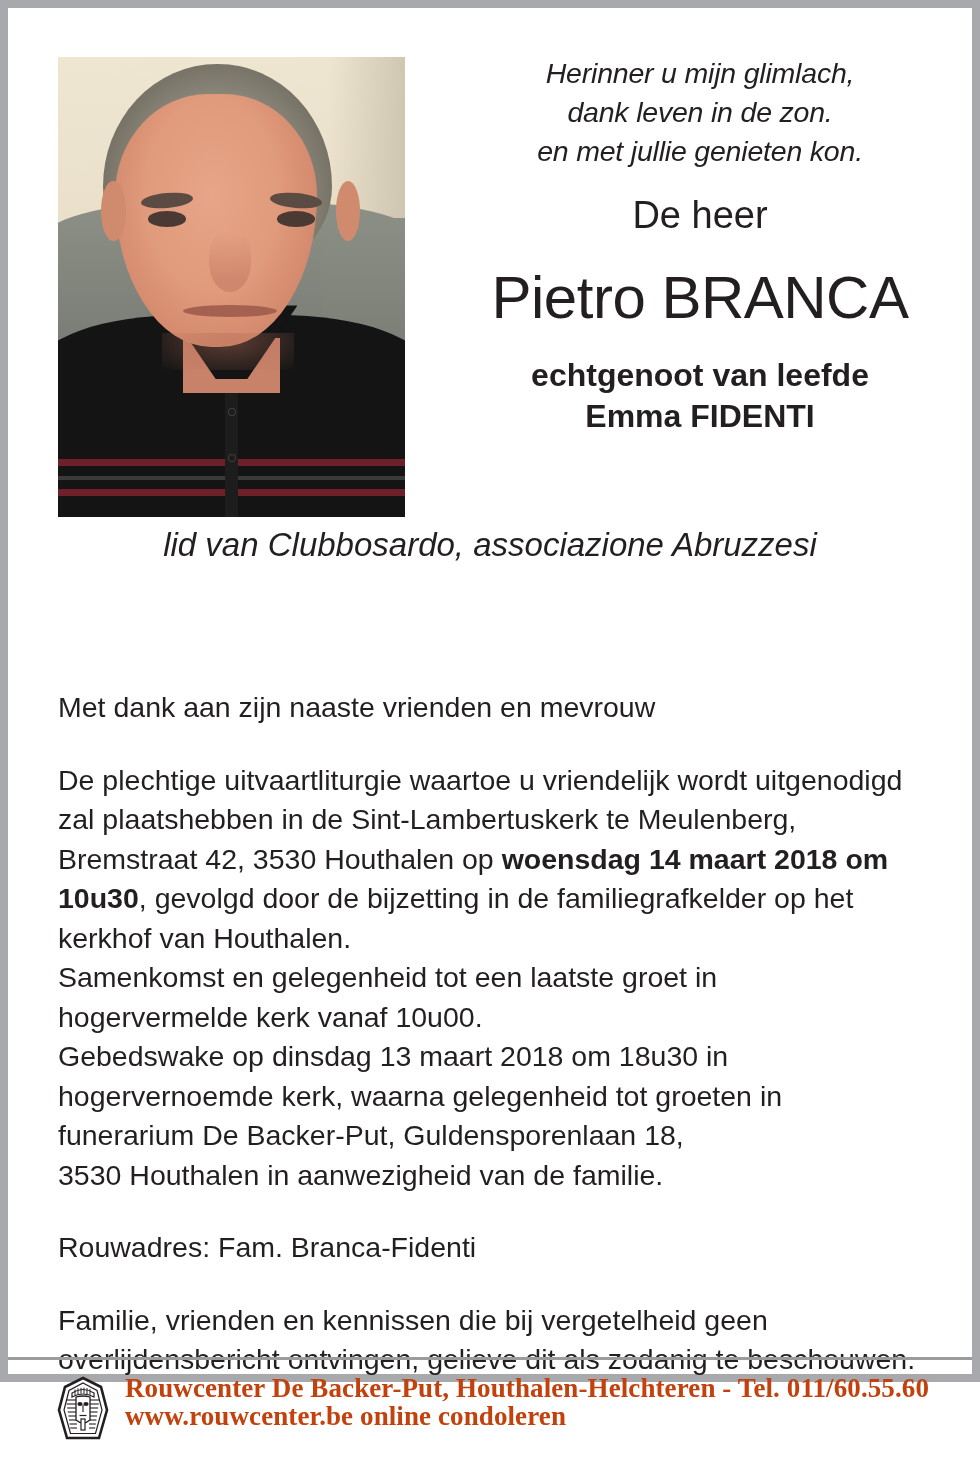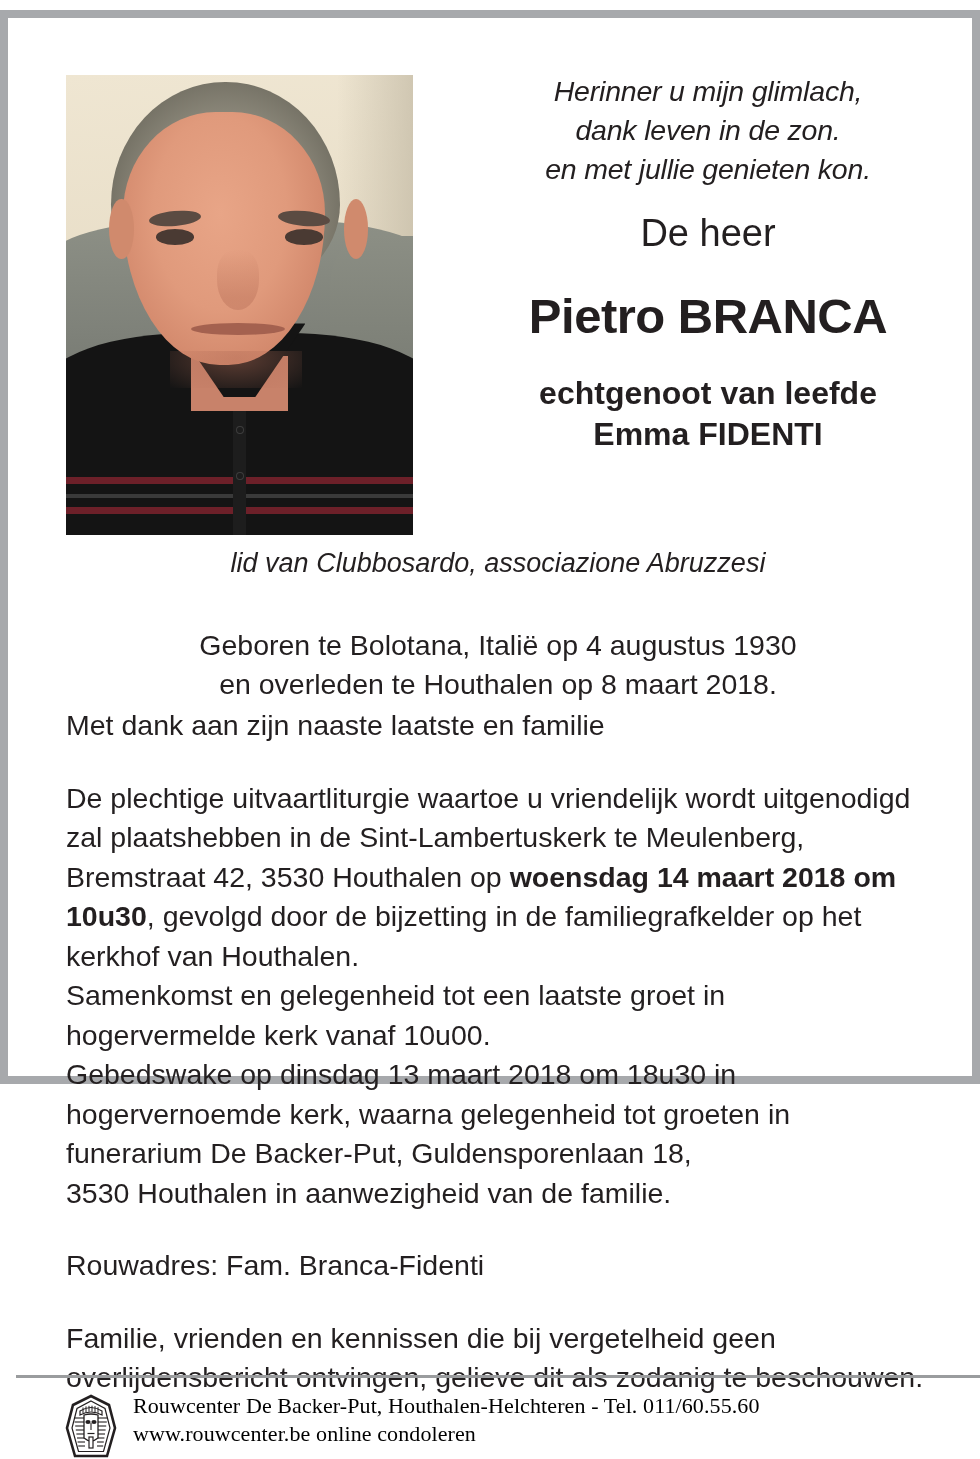--- a/index.html
+++ b/index.html
@@ -13,25 +13,24 @@
     height: 1459px;
     font-family: "Liberation Sans", sans-serif;
     color: #231f20;
     overflow: hidden;
   }
 
   
   #card {
     position: relative;
     width: 980px;
-    height: 1074px;
+    height: 1382px;
     background: #ffffff;
     border: 8px solid #a7a9ac;
-    padding: 8px;
-    margin-top: 10px;
+    padding: 0;
   }
   #card-inner {
     position: relative;
     width: 100%;
     height: 100%;
     background: #ffffff;
   }
 
   
   .top-zone {
@@ -239,44 +238,44 @@
   }
   .poem .pline { display: block; }
   .salutation {
     margin-top: 26px;
     font-size: 38px;
     line-height: 36px;
     font-weight: 400;
   }
   .fullname {
     margin-top: 34px;
-    font-size: 49px;
+    font-size: 60px;
     line-height: 62px;
-    font-weight: 700;
+    font-weight: 400;
     letter-spacing: -0.5px;
   }
   .spouse {
     margin-top: 26px;
     font-size: 32px;
     line-height: 41px;
     font-weight: 700;
   }
   .spouse .sline { display: block; }
 
   
   .center-block {
     position: absolute;
     left: 0;
     top: 520px;
     width: 964px;
     text-align: center;
   }
   .membership {
     font-style: italic;
-    font-size: 27px;
+    font-size: 33px;
     line-height: 34px;
     font-weight: 400;
   }
   .birth-death {
     margin-top: 46px;
     font-size: 28.5px;
     line-height: 39px;
     font-weight: 400;
   }
   .birth-death .bline { display: block; }
@@ -319,24 +318,24 @@
   }
   .logo-mark {
     width: 56px;
     height: 66px;
     flex: 0 0 56px;
     margin-right: 14px;
     margin-top: 2px;
   }
   .footer-text {
     font-family: "Liberation Serif", serif;
-    font-size: 22px;
+    font-size: 27px;
     line-height: 28px;
-    font-weight: 400;
-    color: #000000;
+    font-weight: 700;
+    color: #c2410c;
     letter-spacing: 0.1px;
   }
   .footer-text .fline { display: block; }
 </style>
 </head>
 <body>
 
 <div id="card">
   <div id="card-inner">
 
@@ -380,29 +379,25 @@
         <div class="fullname">Pietro BRANCA</div>
         <div class="spouse">
           <span class="sline">echtgenoot van leefde</span>
           <span class="sline">Emma FIDENTI</span>
         </div>
       </div>
     </div>
 
     <div class="center-block">
       <div class="membership">lid van Clubbosardo, associazione Abruzzesi</div>
-      <div class="birth-death">
-        <span class="bline">Geboren te Bolotana, Italië op 4 augustus 1930</span>
-        <span class="bline">en overleden te Houthalen op 8 maart 2018.</span>
-      </div>
     </div>
 
     <div class="body-block">
 
-      <p class="para">Met dank aan zijn naaste laatste en familie</p>
+      <p class="para">Met dank aan zijn naaste vrienden en mevrouw</p>
 
       <p class="para"><span>De plechtige uitvaartliturgie waartoe u vriendelijk wordt uitgenodigd zal plaatshebben in de Sint-Lambertuskerk te Meulenberg, Bremstraat 42, 3530 Houthalen op </span><b>woensdag 14 maart 2018 om 10u30</b><span>, gevolgd door de bijzetting in de familiegrafkelder op het kerkhof van Houthalen.</span><br><span>Samenkomst en gelegenheid tot een laatste groet in</span><br><span>hogervermelde kerk vanaf 10u00.</span><br><span>Gebedswake op dinsdag 13 maart 2018 om 18u30 in</span><br><span>hogervernoemde kerk, waarna gelegenheid tot groeten in</span><br><span>funerarium De Backer-Put, Guldensporenlaan 18,</span><br><span>3530 Houthalen in aanwezigheid van de familie.</span></p>
 
       <p class="para"><span>Rouwadres: Fam. Branca-Fidenti</span></p>
 
       <p class="para">Familie, vrienden en kennissen die bij vergetelheid geen overlijdensbericht ontvingen, gelieve dit als zodanig te beschouwen.</p>
     </div>
 
     <div class="footer-rule"></div>
     <div class="footer">

